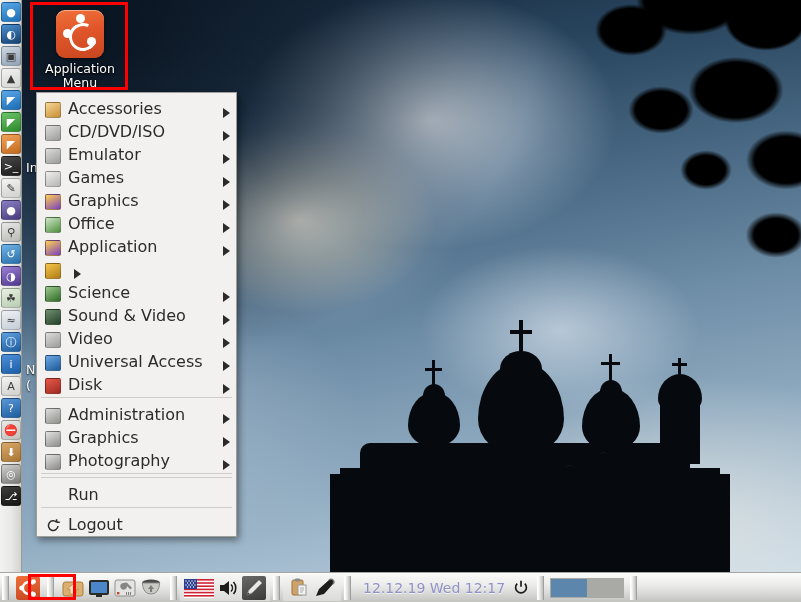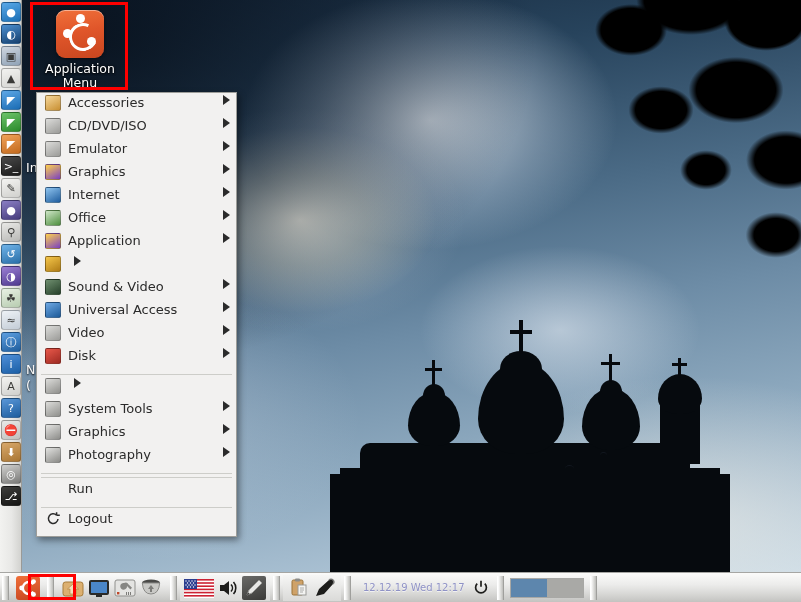--- a/index.html
+++ b/index.html
@@ -131,24 +131,24 @@
     position: absolute;
     left: 36px; top: 92px;
     width: 201px;
     background: #f2f1f0;
     border: 1px solid #9d9d99;
     box-shadow: 2px 3px 7px rgba(0,0,0,0.45);
     z-index: 30;
     padding: 2px 0 2px 0;
   }
   .menu-item {
-    display: flex; align-items: flex-start;
+    display: flex; align-items: flex-end;
     height: 23px;
     padding: 0 6px 0 8px;
-    font-size: 13px;
+    font-size: 16px;
     color: #2b2b2b;
     white-space: nowrap;
   }
   .menu-item .mi-icon {
     width: 16px; height: 16px;
     margin-right: 7px;
     border-radius: 2px;
     flex: 0 0 16px;
     position: relative;
     overflow: hidden;
@@ -188,21 +188,21 @@
     flex: 0 0 7px;
   }
   .tb-btn {
     width: 24px; height: 24px;
     margin: 0 1px;
     border-radius: 2px;
     position: relative;
     overflow: hidden;
   }
   #tb-clock {
-    font-size: 10px;
+    font-size: 14px;
     color: #8f92c6;
     padding: 0 6px;
     white-space: nowrap;
     text-shadow: 0 1px 0 rgba(255,255,255,0.6);
   }
   #ws-switcher { display: flex; height: 20px; border: 1px solid #a8a8a5; }
   .ws { width: 36px; height: 100%; }
   .ws.active { background: #5d86ad; }
   .ws.inactive { background: #a9a9a6; }
   #tb-spacer { flex: 1 1 auto; height: 26px; }
@@ -355,71 +355,72 @@
         <span class="mi-icon" style="background: linear-gradient(150deg, rgb(220, 220, 218), rgb(155, 155, 152)); border: 1px solid rgba(0, 0, 0, 0.3);"></span>
         <span class="mi-label">CD/DVD/ISO</span>
         <span class="mi-arrow"></span>
       </div>
       <div class="menu-item">
         <span class="mi-icon" style="background: linear-gradient(150deg, rgb(220, 220, 218), rgb(155, 155, 152)); border: 1px solid rgba(0, 0, 0, 0.3);"></span>
         <span class="mi-label">Emulator</span>
         <span class="mi-arrow"></span>
       </div>
       <div class="menu-item">
+        <span class="mi-icon" style="background: linear-gradient(150deg, rgb(238, 238, 236), rgb(181, 181, 178)); border: 1px solid rgba(0, 0, 0, 0.3);"></span>
+        <span class="mi-label">Games</span>
+        <span class="mi-arrow"></span>
+      </div>
+      <div class="menu-item">
         <span class="mi-icon" style="background: linear-gradient(150deg, rgb(255, 210, 77), rgb(122, 63, 192)); border: 1px solid rgba(0, 0, 0, 0.3);"></span>
         <span class="mi-label">Graphics</span>
         <span class="mi-arrow"></span>
       </div>
       <div class="menu-item">
-        <span class="mi-icon" style="background: linear-gradient(150deg, rgb(143, 196, 239), rgb(31, 93, 158)); border: 1px solid rgba(0, 0, 0, 0.3);"></span>
-        <span class="mi-label">Internet</span>
-        <span class="mi-arrow"></span>
-      </div>
-      <div class="menu-item">
         <span class="mi-icon" style="background: linear-gradient(150deg, rgb(207, 230, 200), rgb(78, 143, 62)); border: 1px solid rgba(0, 0, 0, 0.3);"></span>
         <span class="mi-label">Office</span>
         <span class="mi-arrow"></span>
       </div>
       <div class="menu-item">
         <span class="mi-icon" style="background: linear-gradient(150deg, rgb(255, 210, 77), rgb(122, 63, 192)); border: 1px solid rgba(0, 0, 0, 0.3);"></span>
         <span class="mi-label">Application</span>
         <span class="mi-arrow"></span>
       </div>
       <div class="menu-item">
         <span class="mi-icon" style="background: linear-gradient(150deg, rgb(245, 198, 74), rgb(176, 124, 22)); border: 1px solid rgba(0, 0, 0, 0.3);"></span>
         <span class="mi-arrow"></span>
       </div>
       <div class="menu-item">
+        <span class="mi-icon" style="background: linear-gradient(150deg, rgb(156, 201, 143), rgb(47, 106, 38)); border: 1px solid rgba(0, 0, 0, 0.3);"></span>
+        <span class="mi-label">Science</span>
+        <span class="mi-arrow"></span>
+      </div>
+      <div class="menu-item">
         <span class="mi-icon" style="background: linear-gradient(150deg, rgb(111, 143, 111), rgb(38, 64, 42)); border: 1px solid rgba(0, 0, 0, 0.3);"></span>
         <span class="mi-label">Sound &amp; Video</span>
         <span class="mi-arrow"></span>
       </div>
       <div class="menu-item">
+        <span class="mi-icon" style="background: linear-gradient(150deg, rgb(220, 220, 218), rgb(155, 155, 152)); border: 1px solid rgba(0, 0, 0, 0.3);"></span>
+        <span class="mi-label">Video</span>
+        <span class="mi-arrow"></span>
+      </div>
+      <div class="menu-item">
         <span class="mi-icon" style="background: linear-gradient(150deg, rgb(111, 169, 228), rgb(28, 90, 153)); border: 1px solid rgba(0, 0, 0, 0.3);"></span>
         <span class="mi-label">Universal Access</span>
         <span class="mi-arrow"></span>
       </div>
       <div class="menu-item">
-        <span class="mi-icon" style="background: linear-gradient(150deg, rgb(220, 220, 218), rgb(155, 155, 152)); border: 1px solid rgba(0, 0, 0, 0.3);"></span>
-        <span class="mi-label">Video</span>
-        <span class="mi-arrow"></span>
-      </div>
-      <div class="menu-item">
         <span class="mi-icon" style="background: linear-gradient(150deg, rgb(232, 88, 74), rgb(158, 42, 34)); border: 1px solid rgba(0, 0, 0, 0.3);"></span>
         <span class="mi-label">Disk</span>
         <span class="mi-arrow"></span>
       </div>
       <div class="menu-sep"></div>
       <div class="menu-item">
         <span class="mi-icon" style="background: linear-gradient(150deg, rgb(220, 220, 218), rgb(143, 143, 140)); border: 1px solid rgba(0, 0, 0, 0.3);"></span>
-        <span class="mi-arrow"></span>
-      </div>
-      <div class="menu-item">
-        <span class="mi-icon" style="background: linear-gradient(150deg, rgb(220, 220, 218), rgb(143, 143, 140)); border: 1px solid rgba(0, 0, 0, 0.3);"></span>
-        <span class="mi-label">System Tools</span>
+        <span class="mi-label">Administration</span>
         <span class="mi-arrow"></span>
       </div>
       <div class="menu-item">
         <span class="mi-icon" style="background: linear-gradient(150deg, rgb(228, 228, 226), rgb(140, 140, 137)); border: 1px solid rgba(0, 0, 0, 0.3);"></span>
         <span class="mi-label">Graphics</span>
         <span class="mi-arrow"></span>
       </div>
       <div class="menu-item">
         <span class="mi-icon" style="background: linear-gradient(150deg, rgb(226, 226, 224), rgb(138, 138, 135)); border: 1px solid rgba(0, 0, 0, 0.3);"></span>
         <span class="mi-label">Photography</span>

